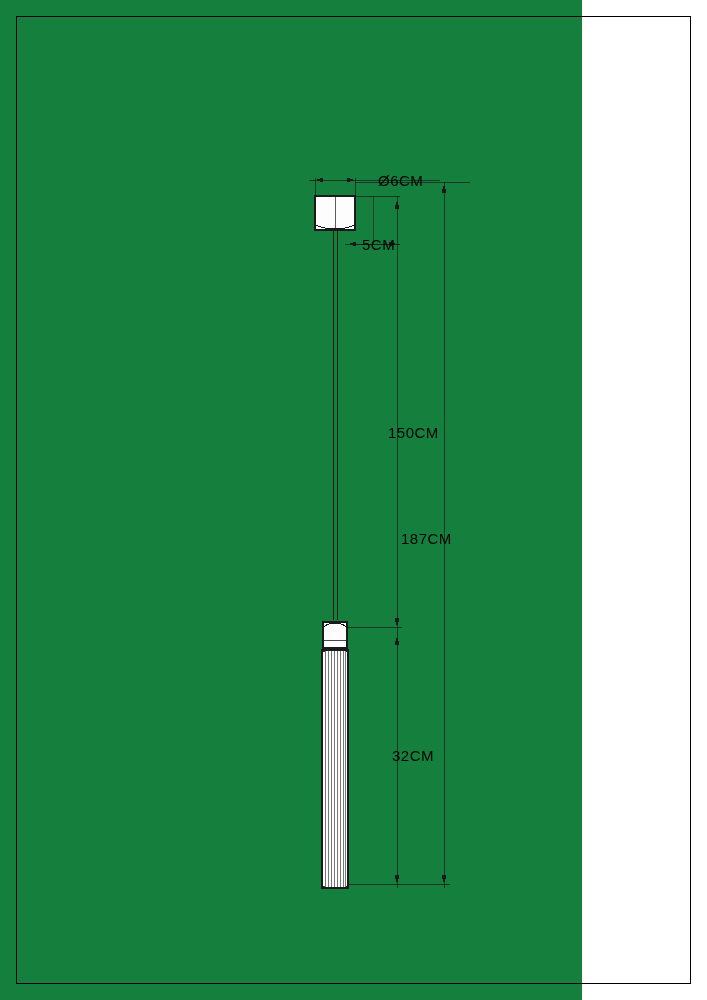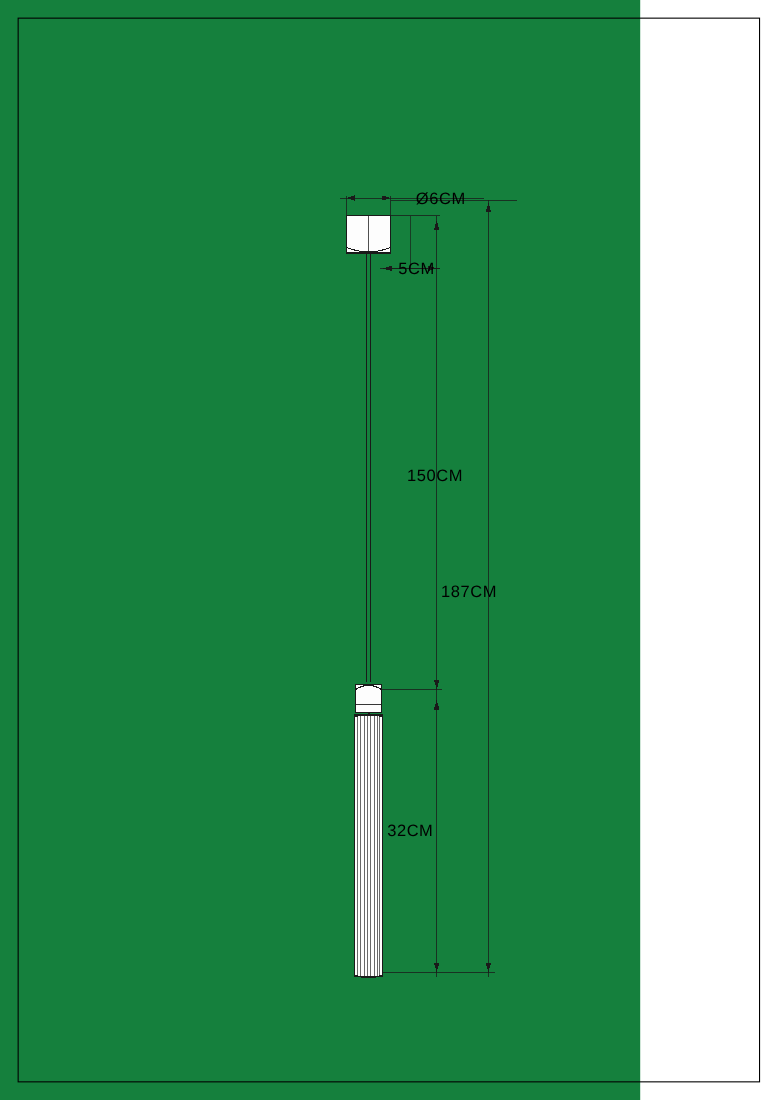--- a/index.html
+++ b/index.html
@@ -117,19 +117,19 @@
       <path d="M444 884 L441.5 875 L446.5 875 Z" fill="#1a1a1a" stroke="none"></path>
       <line x1="355" y1="182" x2="470" y2="182" stroke-width="0.7"></line>
 
     </g>
   </svg>
 
   <div class="dim-label" style="left:378px; top:172px;">Ø6CM</div>
 
   <div class="dim-label" style="left:346px; top:236px;margin-left:16px;">5CM</div>
 
-  <div class="dim-label" style="left:370px; top:424px;">150CM</div>
+  <div class="dim-label" style="left:388px; top:424px;">150CM</div>
 
   <div class="dim-label" style="left:401px; top:530px;">187CM</div>
 
-  <div class="dim-label" style="left:352px; top:747px;">32CM</div>
+  <div class="dim-label" style="left:392px; top:747px;">32CM</div>
 
 </div>
 
 </body></html>

